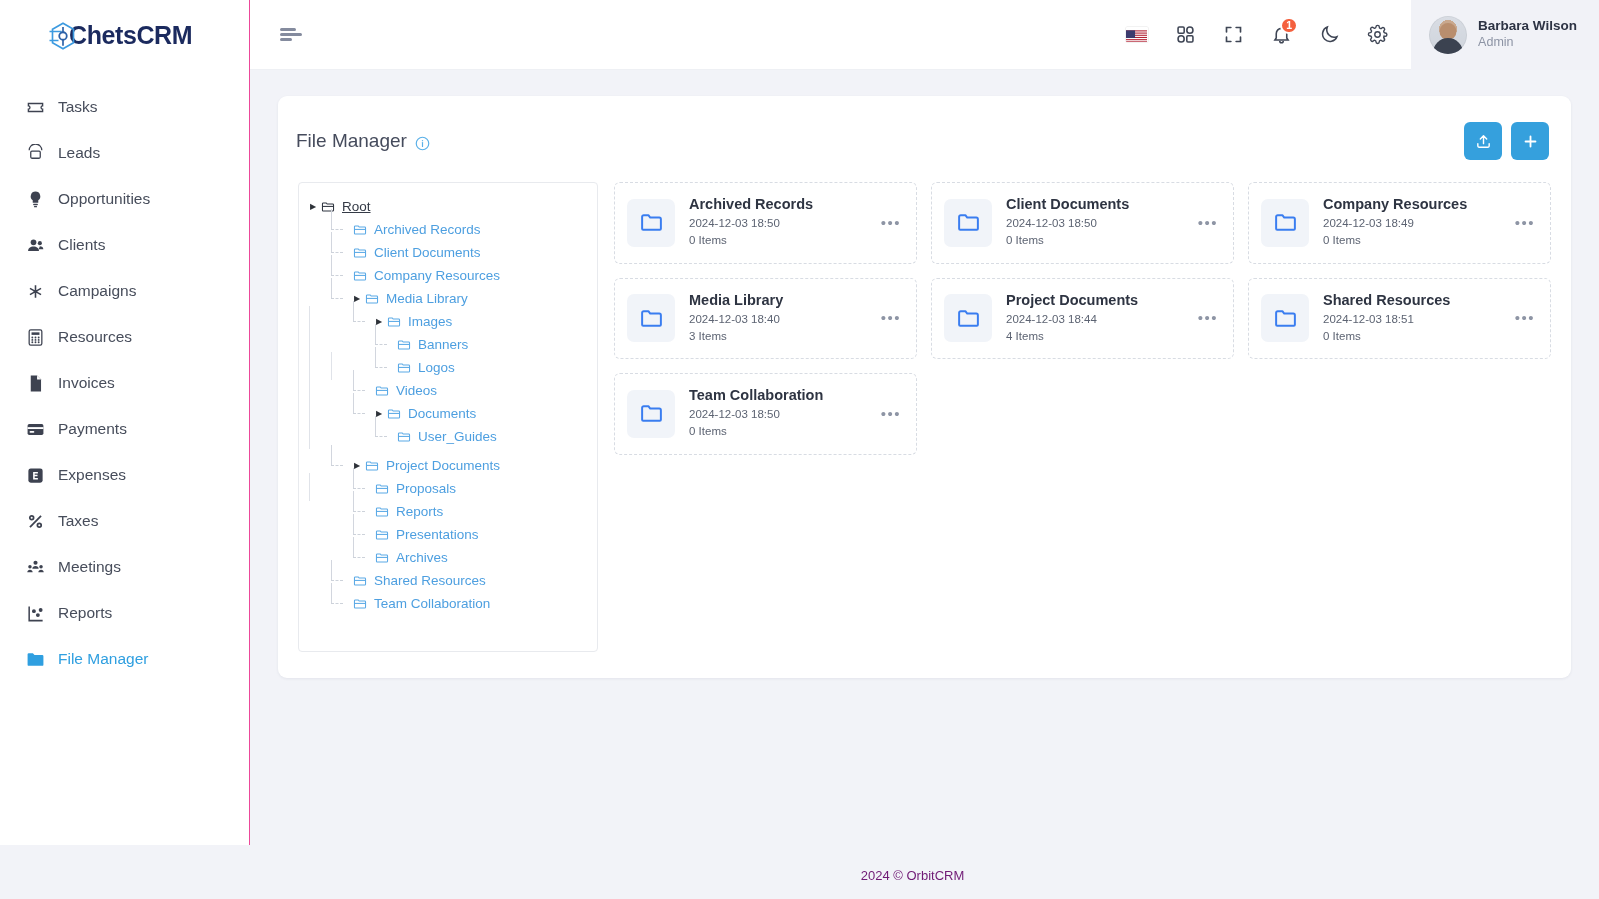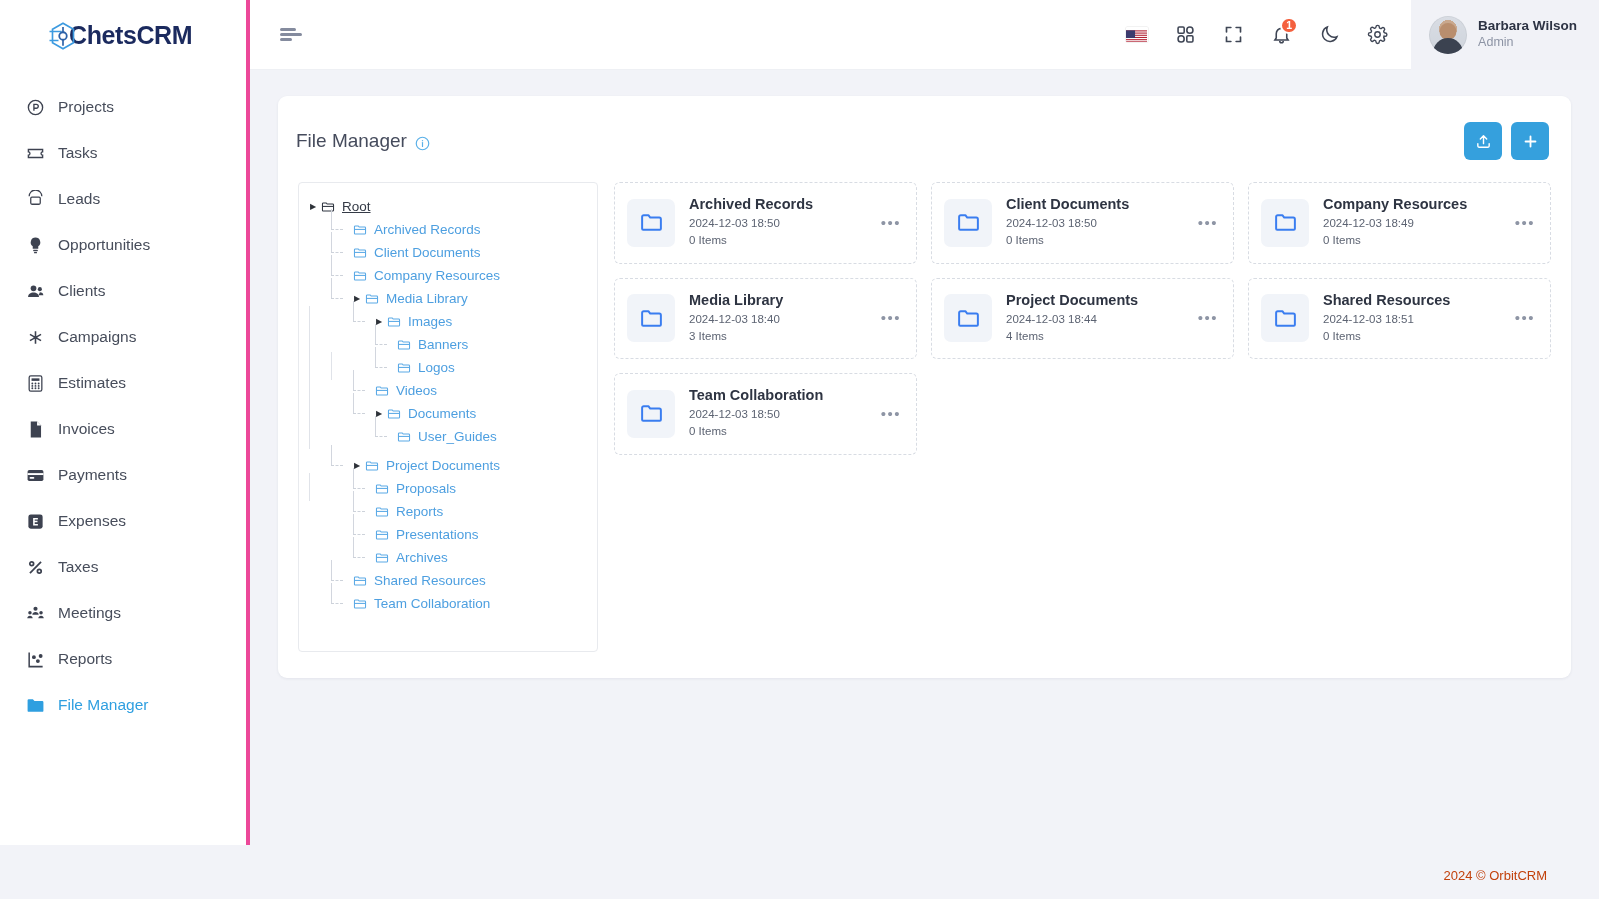--- a/index.html
+++ b/index.html
@@ -8,21 +8,21 @@
     font-family: "Liberation Sans", sans-serif;
     background: #f2f3f8;
     overflow: hidden;
   }
   .app { display: flex; width: 1599px; height: 899px; }
 
   
   .sidebar {
     width: 250px; min-width: 250px; height: 845px;
     background: #ffffff;
-    border-right: 4px solid #ec4899;
+    border-right: 1px solid #ec4899;
     display: flex; flex-direction: column;
     overflow: hidden;
   }
   .logo-wrap {
     height: 70px; display: flex; align-items: center;
     padding-left: 48px;
   }
   .logo-mark { width: 30px; height: 30px; flex: 0 0 30px; margin-right: 1px; position: relative; top: 1px; }
   .logo-text {
     font-size: 25px; font-weight: 700; color: #1b2a5e;
@@ -188,22 +188,22 @@
     white-space: nowrap; overflow: hidden; text-overflow: ellipsis; margin-bottom: 3px;
   }
   .fmeta { font-size: 11.5px; color: #5c6372; line-height: 1.5; }
   .fdots {
     width: 26px; height: 26px; flex: 0 0 26px;
     display: flex; align-items: center; justify-content: center;
     color: #8e95a5; cursor: pointer; letter-spacing: 1.5px; font-size: 15px;
     line-height: 0;
   }
   .footer {
-    padding: 16px 24px 16px 0; text-align: right;
-    font-size: 13px; color: #c2410c; margin-top: auto;
+    padding: 16px 24px 16px 0; text-align: center;
+    font-size: 13px; color: #701a75; margin-top: auto;
   }
 </style>
 </head>
 <body>
 
 <div class="app">
 
   <aside class="sidebar">
     <div class="logo-wrap">
       <span class="logo-mark">
@@ -212,29 +212,20 @@
           <path d="M2 14 H18 M2 26 H14" stroke="#3c9ae0" stroke-width="2.2"></path>
           <circle cx="20" cy="20" r="5" stroke="#2b61a8" stroke-width="2.4" fill="none"></circle>
           <path d="M20 8 V15 M20 25 V33" stroke="#2b61a8" stroke-width="2.2"></path>
         </svg>
       </span>
       <span class="logo-text">ChetsCRM</span>
     </div>
 
     <nav class="nav">
 
-      <a class="nav-item">
-        <span class="ic">
-          <svg viewBox="0 0 24 24" fill="none" stroke="currentColor" stroke-width="1.7">
-            <circle cx="12" cy="12" r="9"></circle>
-              <path d="M10 16V8h3a2.5 2.5 0 010 5h-3"></path>
-          </svg>
-        </span>
-        <span>Projects</span>
-      </a>
 
       <a class="nav-item">
         <span class="ic">
           <svg viewBox="0 0 24 24" fill="none" stroke="currentColor" stroke-width="1.7">
             <path d="M3 7h18v3a2 2 0 000 4v3H3v-3a2 2 0 000-4z"></path>
           </svg>
         </span>
         <span>Tasks</span>
       </a>
 
@@ -284,21 +275,21 @@
 
 
       <a class="nav-item">
         <span class="ic">
           <svg viewBox="0 0 24 24" fill="none" stroke="currentColor" stroke-width="1.6">
             <rect x="4" y="2.5" width="16" height="19" rx="2"></rect>
             <rect x="7" y="5.5" width="10" height="3.2" fill="currentColor" stroke="none"></rect>
             <path d="M8 12h.01M12 12h.01M16 12h.01M8 15h.01M12 15h.01M16 15h.01M8 18h.01M12 18h.01M16 18h.01" stroke-width="2.4" stroke-linecap="round"></path>
           </svg>
         </span>
-        <span>Estimates</span>
+        <span>Resources</span>
       </a>
 
       <a class="nav-item">
         <span class="ic">
           <svg viewBox="0 0 24 24" fill="currentColor">
             <path d="M6 2h8l5 5v15H6z"></path>
               <path d="M14 2v5h5" fill="#fff"></path>
           </svg>
         </span>
         <span>Invoices</span>

